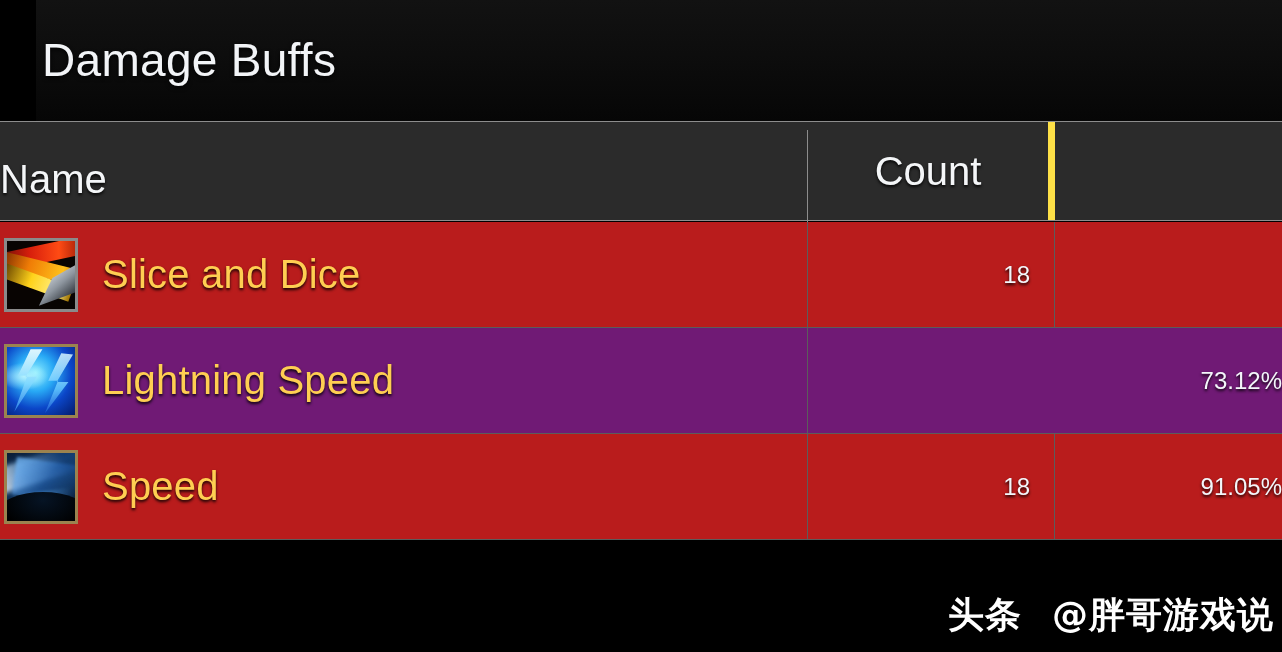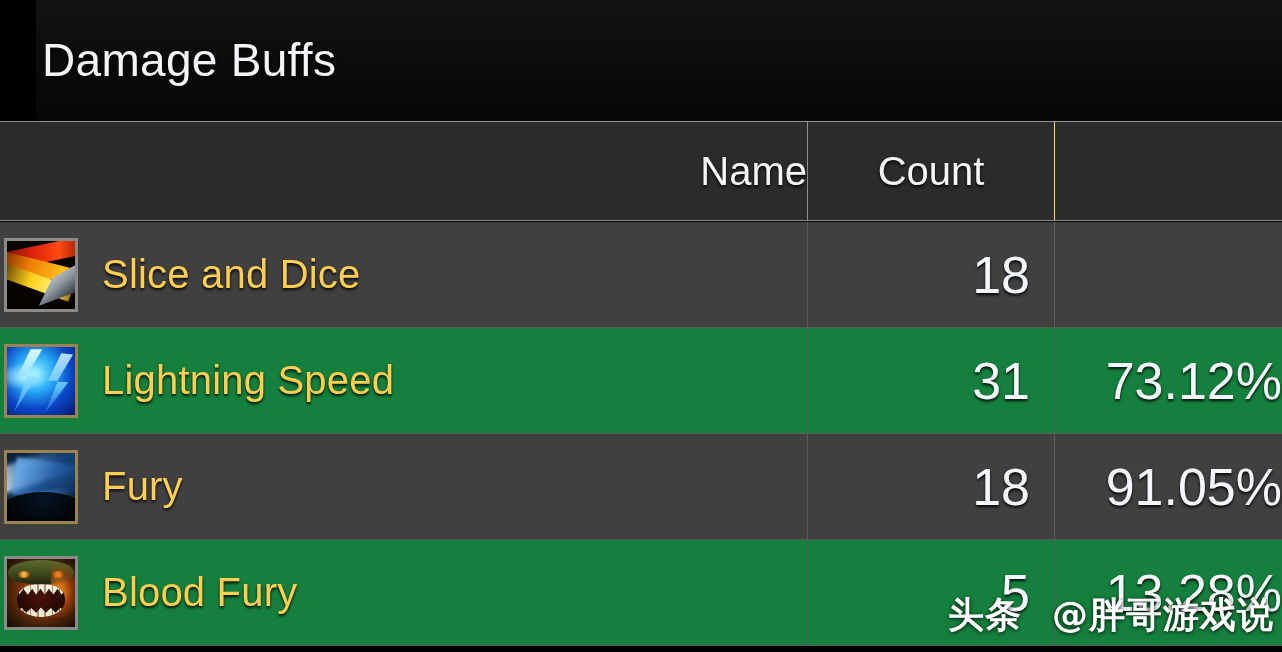--- a/index.html
+++ b/index.html
@@ -61,49 +61,50 @@
     height: 100%;
     display: flex;
     align-items: center;
     box-sizing: border-box;
     color: #f4f6f8;
     font-size: 40px;
     text-shadow: 0 2px 3px rgba(0,0,0,0.85);
   }
   .hcell-name {
     width: 808px;
-    justify-content: flex-end;
+    justify-content: flex-start;
     border-right: 1px solid #8d8d8d;
+    margin-top: 8px;
   }
   .hcell-count {
     width: 247px;
     justify-content: center;
-    border-right: 1px solid #fde047;
+    border-right: 7px solid #fde047;
   }
   .hcell-pct {
     flex: 1 1 auto;
     justify-content: center;
   }
 
   
   .rows {
     position: absolute;
     left: 0;
     top: 222px;
     width: 1282px;
   }
   .row {
     position: relative;
     height: 106px;
     display: flex;
     border-bottom: 1px solid #5c5c5c;
     box-sizing: border-box;
   }
-  .row.dark  { background: #404040; }
-  .row.light { background: #15803d; }
+  .row.dark  { background: #b91c1c; }
+  .row.light { background: #701a75; }
 
   .cell {
     height: 100%;
     box-sizing: border-box;
     display: flex;
     align-items: center;
   }
   .cell-name {
     width: 808px;
     border-right: 1px solid #5c5c5c;
@@ -124,21 +125,21 @@
 
   .spell-name {
     font-size: 40px;
     color: #ffce52;
     white-space: nowrap;
     text-shadow: 0 2px 3px rgba(0,0,0,0.9);
     margin-left: 24px;
     letter-spacing: 0.2px;
   }
   .num {
-    font-size: 52px;
+    font-size: 24px;
     color: #f3f6fa;
     white-space: nowrap;
     text-shadow: 0 2px 3px rgba(0,0,0,0.9);
   }
 
   
   .icon {
     width: 74px;
     height: 74px;
     flex: 0 0 auto;
@@ -347,71 +348,45 @@
       <div class="cell cell-name">
         <div class="icon icon-gold">
           <div class="icon-art art-lightning">
             <div class="glow"></div>
               <div class="b1"></div>
               <div class="b2"></div>
           </div>
         </div>
         <span class="spell-name">Lightning Speed</span>
       </div>
-      <div class="cell cell-count">
-        <span class="num">31</span>
-      </div>
       <div class="cell cell-pct">
         <span class="num">73.12%</span>
       </div>
     </div>
 
     <div class="row dark">
       <div class="cell cell-name">
         <div class="icon icon-gold">
           <div class="icon-art art-haste">
             <div class="sweep1"></div>
               <div class="sweep2"></div>
               <div class="rim"></div>
               <div class="shadow"></div>
           </div>
         </div>
-        <span class="spell-name">Fury</span>
+        <span class="spell-name">Speed</span>
       </div>
       <div class="cell cell-count">
         <span class="num">18</span>
       </div>
       <div class="cell cell-pct">
         <span class="num">91.05%</span>
       </div>
     </div>
 
-    <div class="row light">
-      <div class="cell cell-name">
-        <div class="icon">
-          <div class="icon-art art-blood">
-            <div class="brow"></div>
-              <div class="eye-l"></div>
-              <div class="eye-r"></div>
-            <div class="flame"></div>
-            <div class="mouth">
-                <div class="teeth-top"></div>
-                <div class="teeth-bot"></div>
-              </div>
-          </div>
-        </div>
-        <span class="spell-name">Blood Fury</span>
-      </div>
-      <div class="cell cell-count">
-        <span class="num">5</span>
-      </div>
-      <div class="cell cell-pct">
-        <span class="num">13.28%</span>
-      </div>
-    </div>
 
   </div>
 
   <div class="watermark">
     <span class="wm-text">头条</span>
     <span class="wm-text">@胖哥游戏说</span>
   </div>
 
 </div>
 

